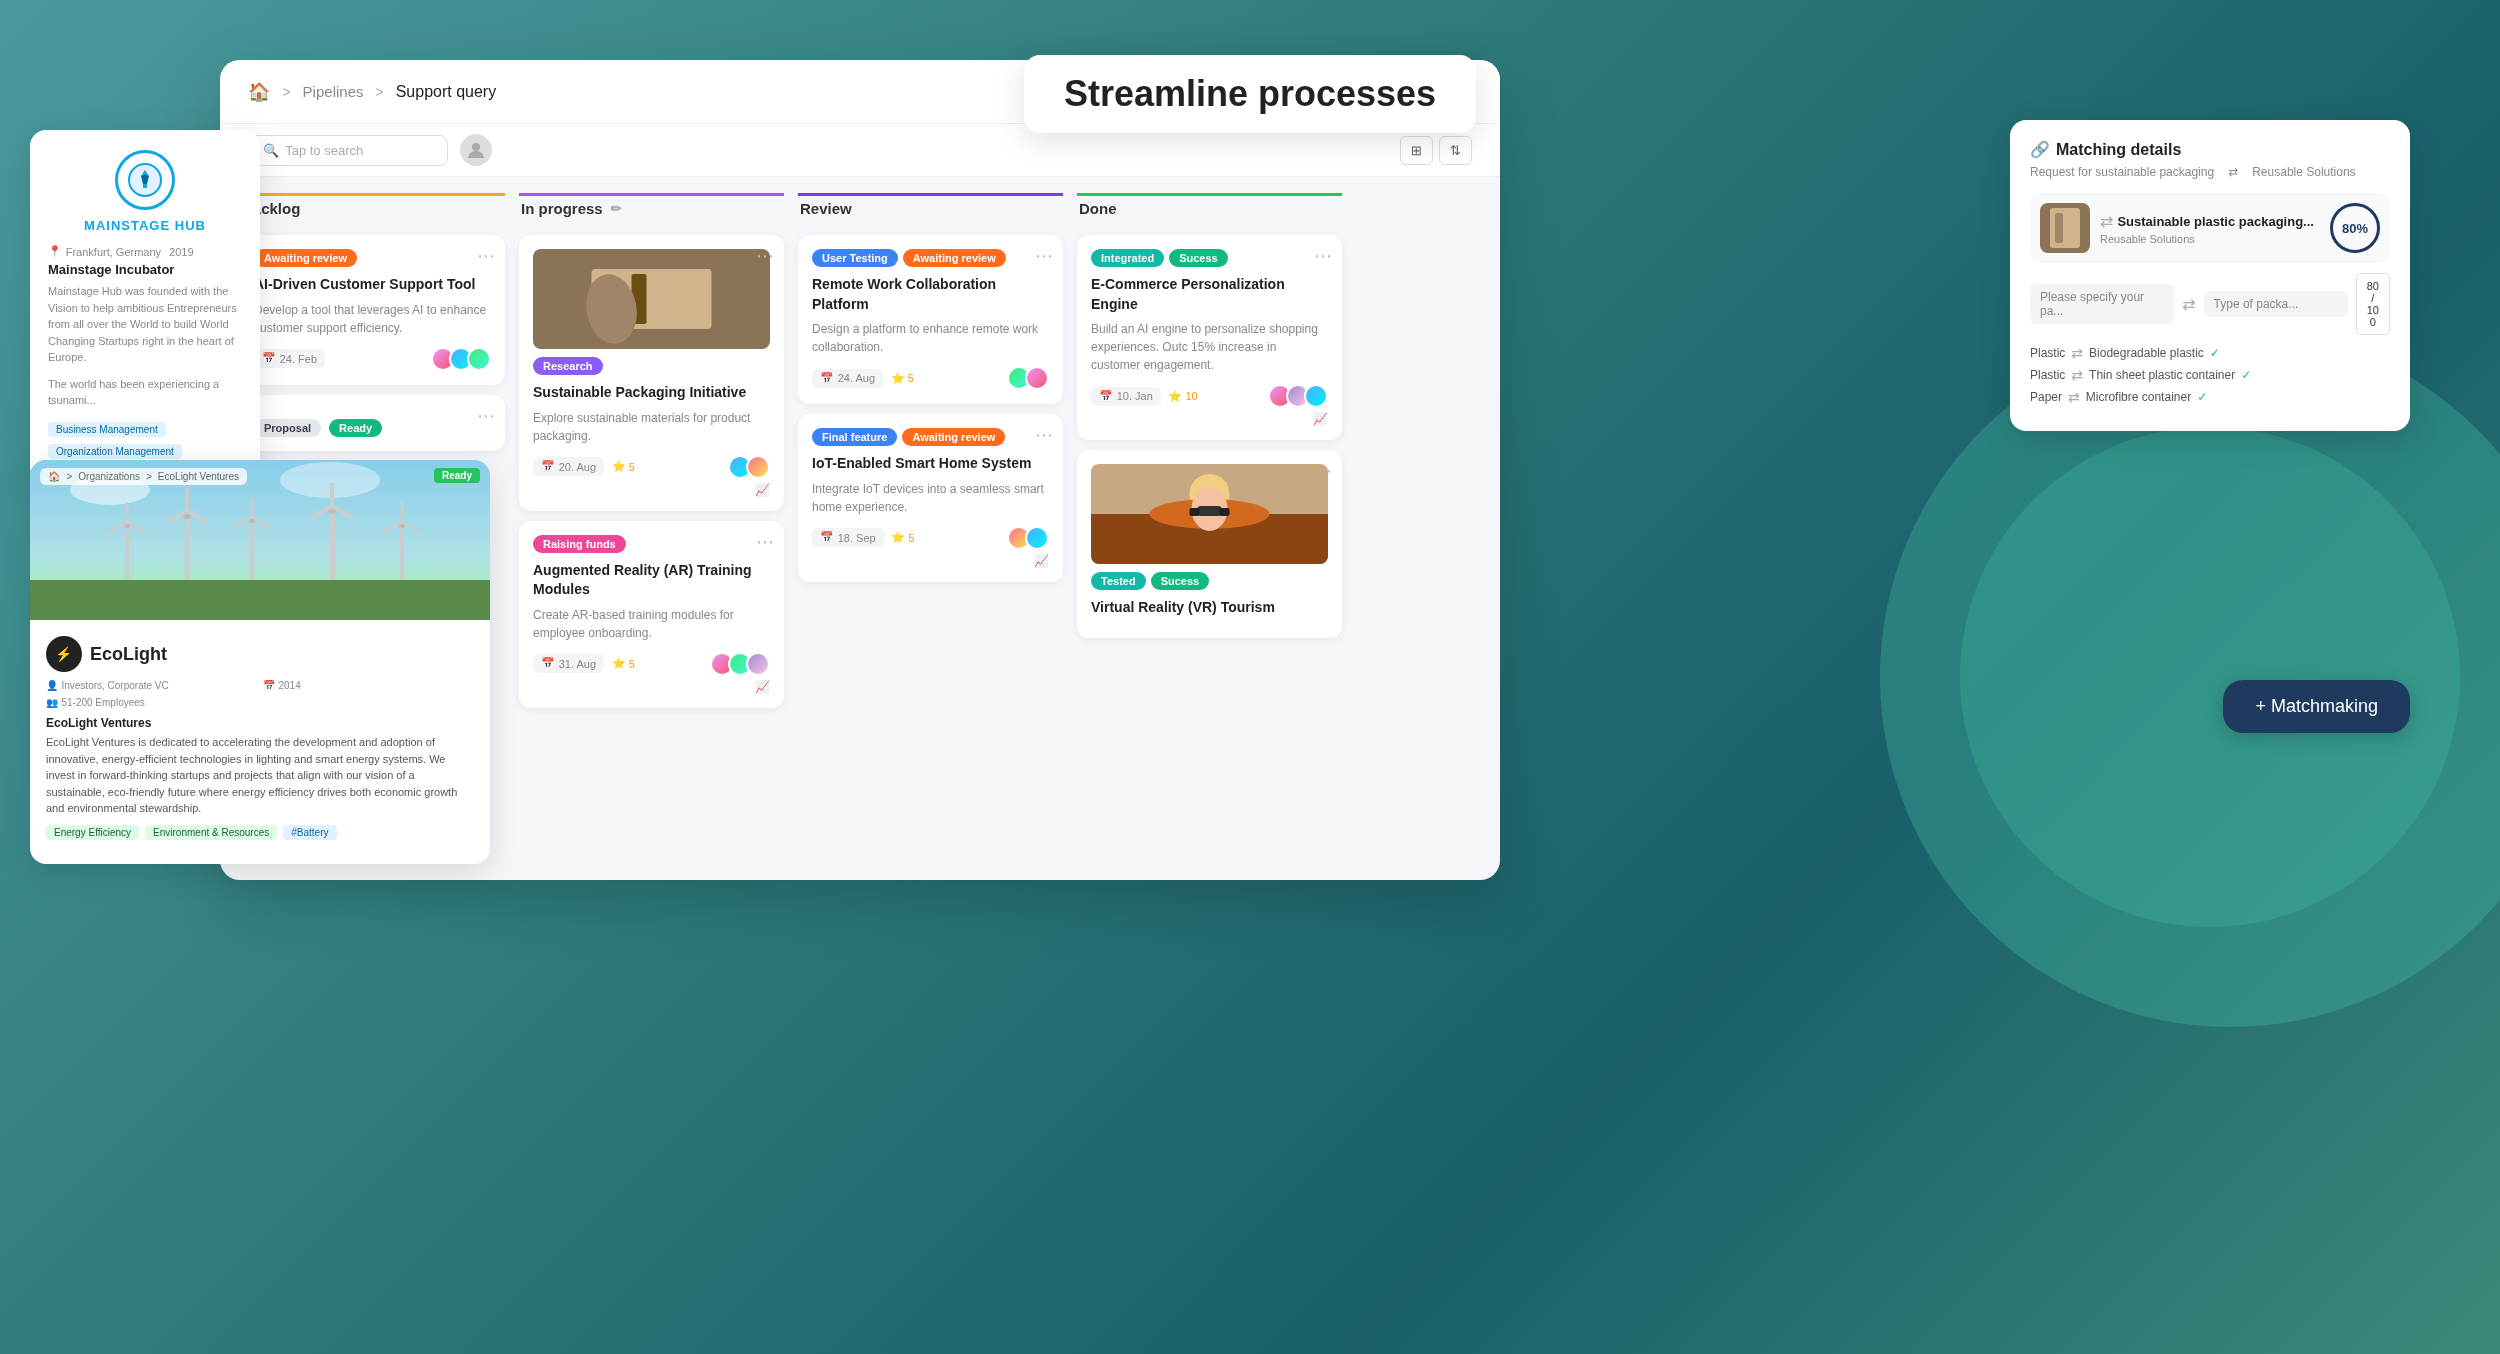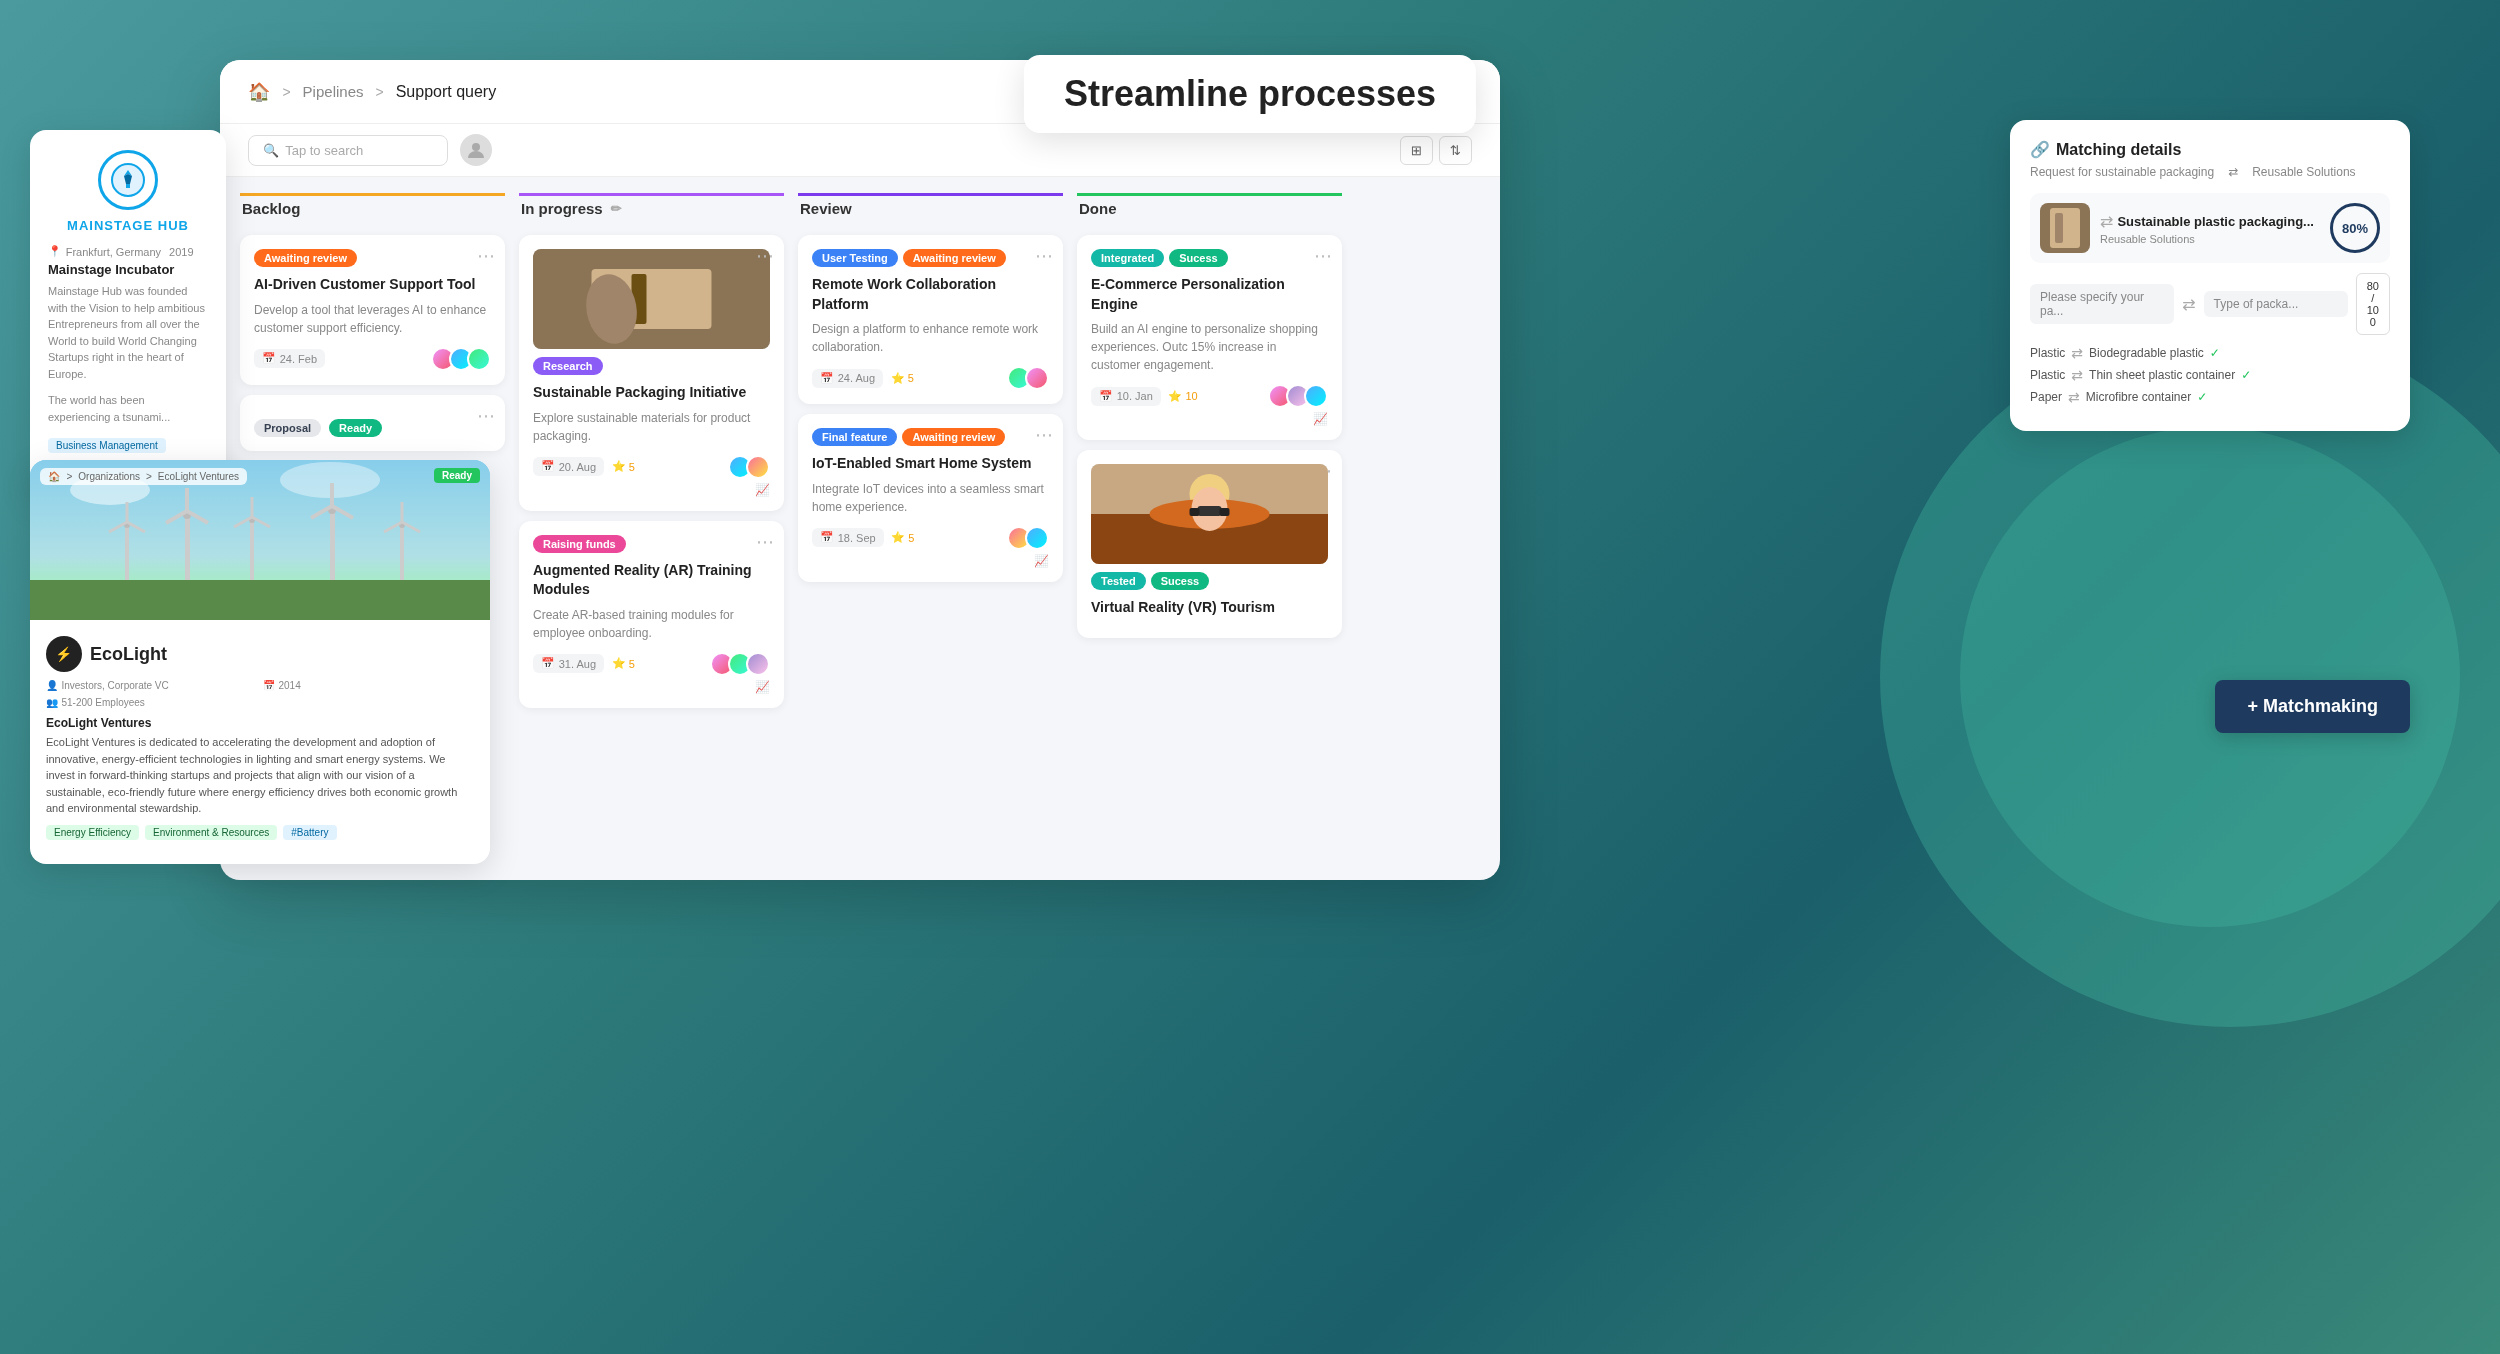--- a/index.html
+++ b/index.html
@@ -251,21 +251,21 @@
       align-items: center;
       gap: 8px;
       margin-top: 10px;
     }
 
     
     .org-card {
       position: absolute;
       left: 30px;
       top: 130px;
-      width: 196px;
+      width: 230px;
       background: white;
       border-radius: 16px;
       box-shadow: 0 8px 32px rgba(0,0,0,0.13);
       z-index: 20;
       padding: 20px 18px;
     }
     .org-logo-circle {
       width: 60px;
       height: 60px;
       border-radius: 50%;
@@ -409,24 +409,24 @@
     .check-green { color: #22c55e; }
     .arrow-icon { color: #aaa; font-size: 14px; }
 
     .matchmaking-btn {
       position: absolute;
       right: 90px;
       top: 680px;
       background: #1e3a5f;
       color: white;
       border: none;
-      border-radius: 8px;
+      border-radius: 20px;
       padding: 16px 32px;
       font-size: 18px;
-      font-weight: 700;
+      font-weight: 400;
       cursor: pointer;
       display: flex;
       align-items: center;
       gap: 10px;
       z-index: 31;
       box-shadow: 0 4px 20px rgba(0,0,0,0.2);
     }
 
     
     .wind-turbines {

